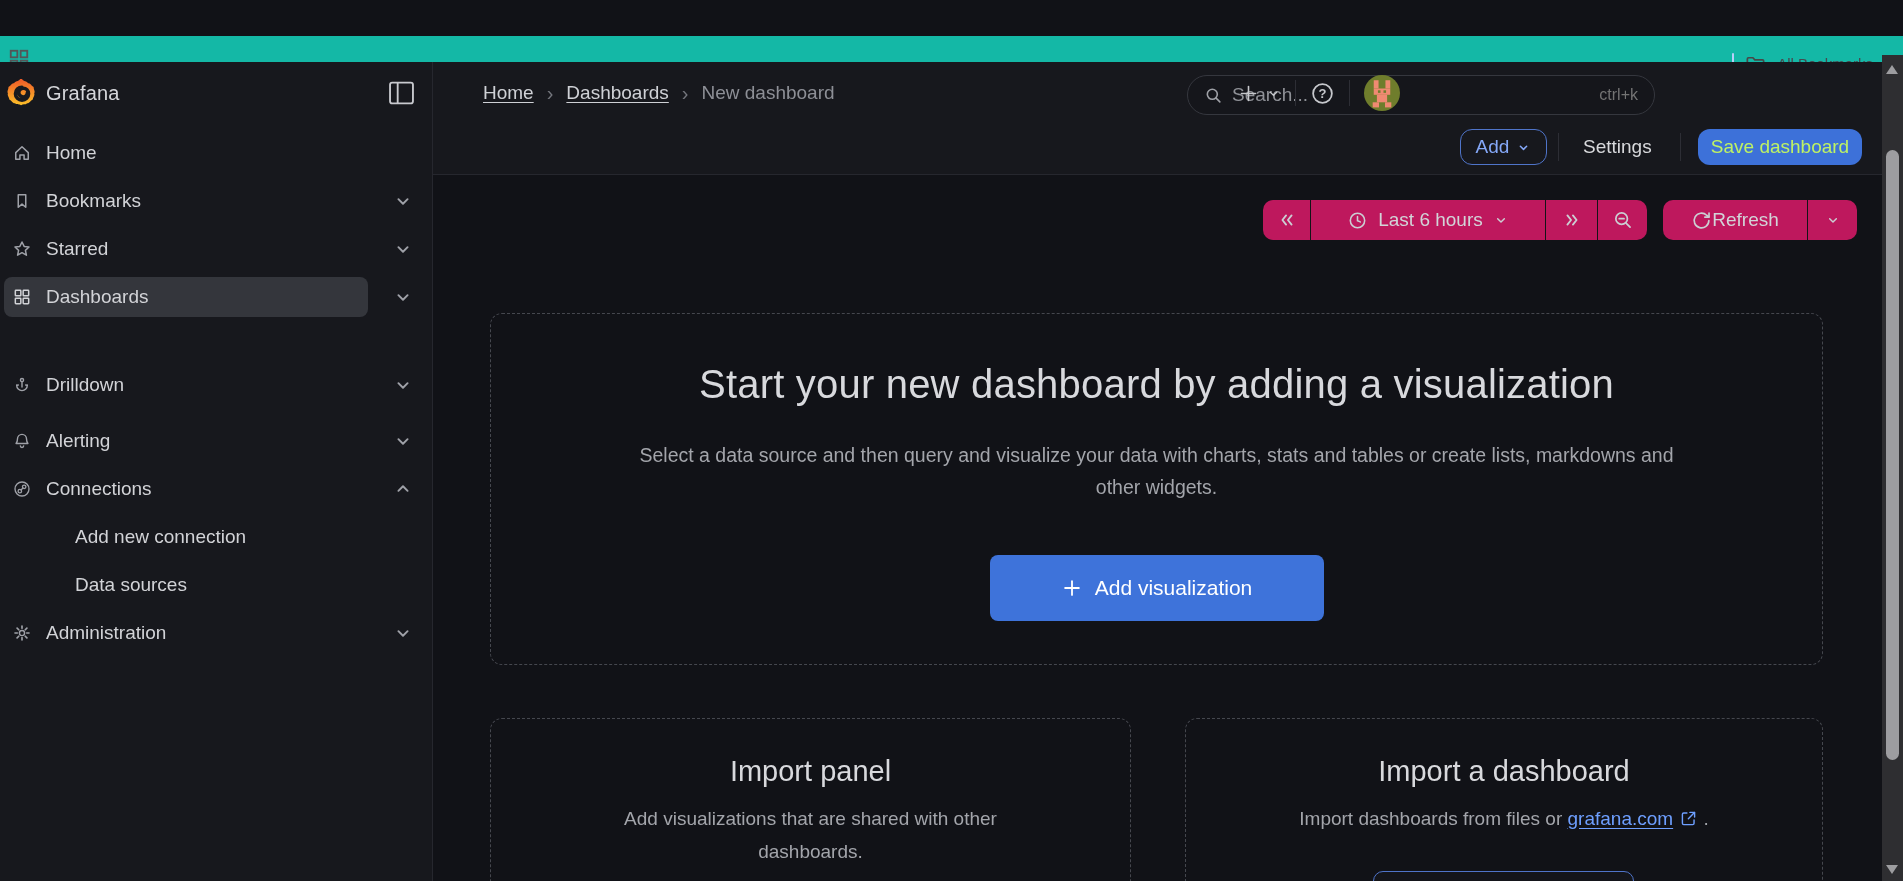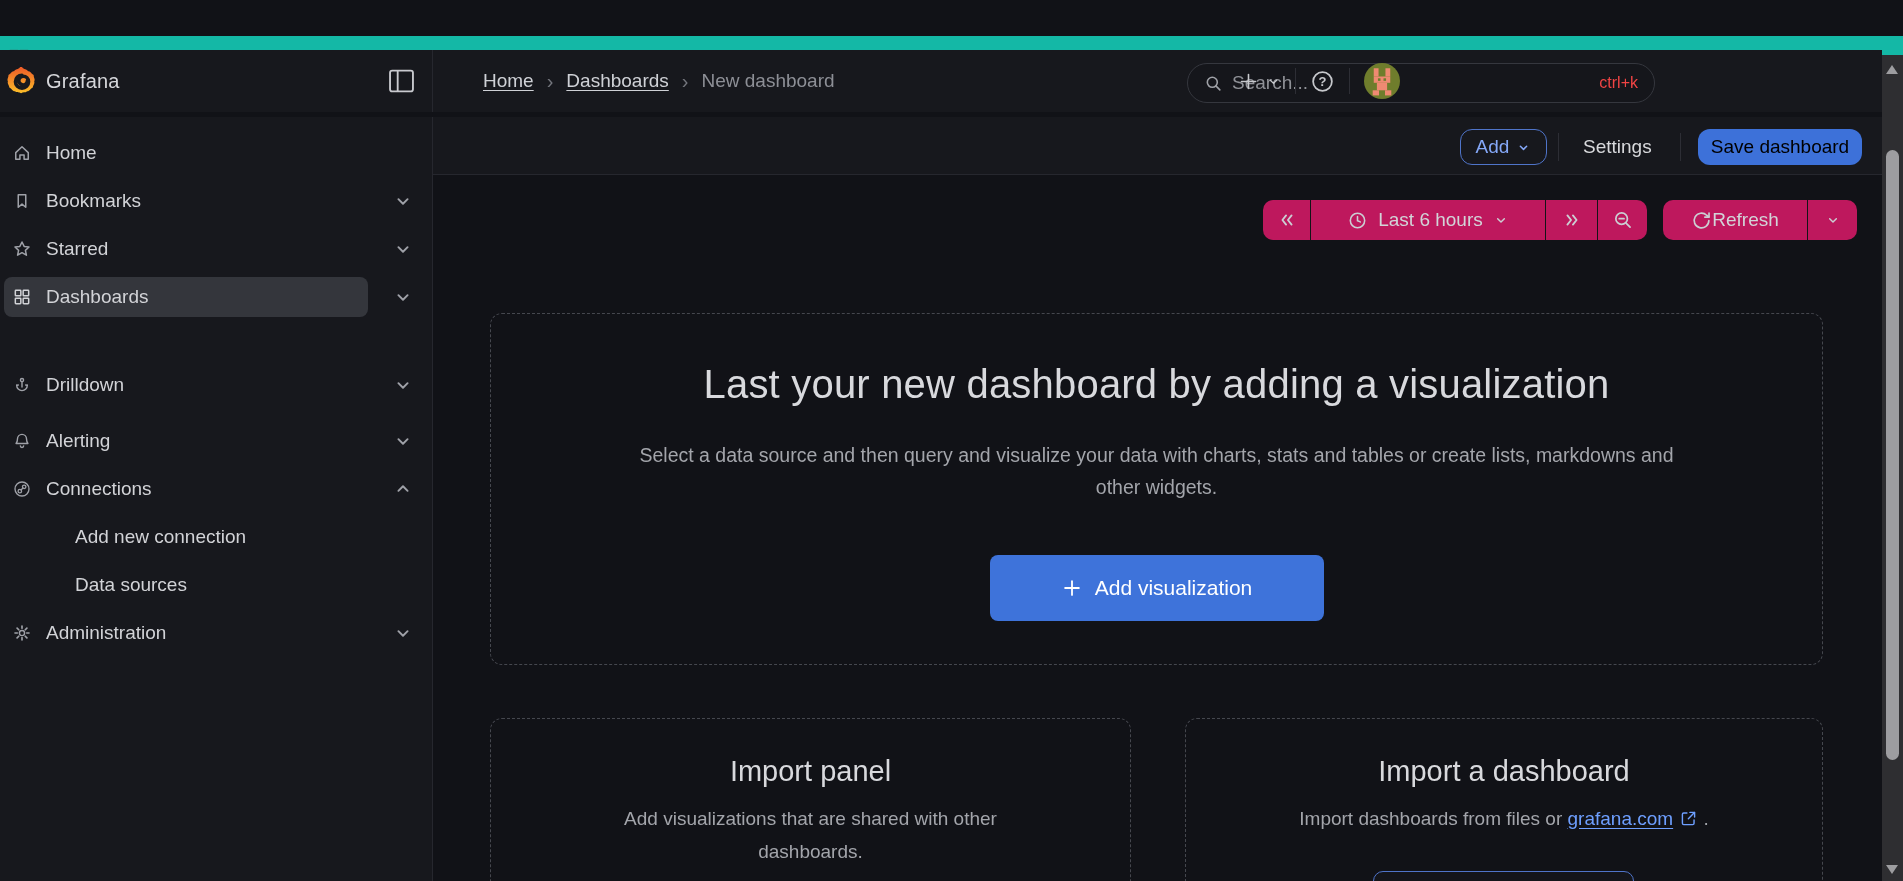--- a/index.html
+++ b/index.html
@@ -13,54 +13,54 @@
   svg { display:block; }
 
   
   .bookmarks-bar { left:0; top:0; width:1903px; height:55px; background:#14b8a6; border-bottom:1px solid #dadce0;margin-top:36px; }
   .bm-grid { left:8px; top:12px; width:22px; height:22px; cursor:pointer; }
   .bm-right { right:30px; top:0; height:55px; display:flex; align-items:center; gap:10px; position:absolute; }
   .bm-divider { width:2px; height:22px; background:#b9cef8; border-radius:2px; }
   .bm-label { font-size:15px; color:#454a4f; white-space:nowrap; }
 
   
-  .top-band   { left:0; top:50px; width:1882px; height:62px; background:#17181d; }
+  .top-band   { left:0; top:62px; width:1882px; height:62px; background:#17181d; }
   .left-head  { left:0; top:0; width:433px; height:62px; border-right:1px solid #26272e; position:absolute; display:flex; align-items:center; }
   .tool-band  { left:433px; top:117px; width:1449px; height:58px; background:#17181d; border-bottom:1px solid #26272e; }
   .sidebar    { left:0; top:117px; width:433px; height:764px; background:#17181d; border-right:1px solid #26272e; }
   .content    { left:433px; top:175px; width:1449px; height:706px; background:#111217; overflow:hidden; }
 
   
   .app-name { font-size:20px; color:#d5d6da; margin-left:9px; letter-spacing:.2px; }
   .logo-wrap { margin-left:7px; display:flex; align-items:center; cursor:pointer; }
   .panel-toggle { position:absolute; left:388px; top:19px; color:#c9cacf; cursor:pointer; }
   .breadcrumb { position:absolute; left:483px; top:0; height:62px; display:flex; align-items:center; gap:12px; font-size:19px; }
   .crumb-link { color:#cfd1d6; text-decoration:underline; text-underline-offset:3px; text-decoration-thickness:1px; cursor:pointer; white-space:nowrap; }
   .crumb-sep { color:#74767d; font-size:20px; padding:0 1px; }
   .crumb-current { color:#8d8f96; white-space:nowrap; }
 
   .searchbox { position:absolute; left:1187px; top:13px; width:468px; height:40px; background:#15161b;
     border:1px solid #35373e; border-radius:20px; display:flex; align-items:center; padding:0 16px; gap:9px; cursor:text; }
   .searchbox input { flex:1; background:transparent; border:none; outline:none; font-size:19px; color:#c9cbd0;
     font-family:inherit; min-width:0; }
   .searchbox input::placeholder { color:#8f9197; }
-  .search-kbd { font-size:16px; color:#ef4444; }
+  .search-kbd { font-size:16px; color:#737373; }
 
   .hdr-actions { position:absolute; left:1238px; top:0; height:62px; display:flex; align-items:center; color:#c6c8cc; }
   .hdr-divider { width:1px; height:26px; background:#2d2e35; margin:0 14px; }
   .icon-btn { display:flex; align-items:center; cursor:pointer; }
 
   
   .tb-btn-outline { position:absolute; left:1027px; top:12px; width:87px; height:36px; border:1px solid #4f74c9;
     border-radius:12px; color:#85a8f8; font-size:19px; display:flex; align-items:center; justify-content:center; gap:7px; cursor:pointer; }
   .tb-divider { position:absolute; top:16px; width:1px; height:28px; background:#2d2e35; }
   .tb-settings { position:absolute; left:1150px; top:12px; height:36px; display:flex; align-items:center;
     color:#d8d9dc; font-size:19px; cursor:pointer; }
   .tb-save { position:absolute; left:1265px; top:12px; width:164px; height:36px; background:#3d71d9; border-radius:12px;
-    color:#000000; font-size:19px; font-weight:500; display:flex; align-items:center; justify-content:center; cursor:pointer; }
+    color:#bef264; font-size:19px; font-weight:500; display:flex; align-items:center; justify-content:center; cursor:pointer; }
 
   
   .tp-group { position:absolute; top:25px; height:40px; display:flex; border-radius:10px; overflow:hidden; background:#be185d; }
   .seg { display:flex; align-items:center; justify-content:center; color:#ccced3; cursor:pointer; }
   .seg + .seg { border-left:1px solid #131418; }
   .tp-label { font-size:19px; font-weight:500; color:#d2d4d8; white-space:nowrap; }
 
   
   .dash-panel { position:absolute; border:1px dashed #45474e; border-radius:12px; }
   .hero { left:57px; top:138px; width:1333px; height:352px; display:flex; flex-direction:column; align-items:center; padding-top:48px; }
@@ -361,21 +361,21 @@
         <span class="tp-label">Refresh</span>
       </div>
       <div class="seg" style="width:50px;">
         <svg width="16" height="16" viewBox="0 0 24 24" fill="none" stroke="currentColor" stroke-width="2.2" stroke-linecap="round" stroke-linejoin="round">
             <polyline points="7 10 12 15 17 10"></polyline>
           </svg>
       </div>
     </div>
 
     <div class="dash-panel hero">
-      <div class="hero-title">Last your new dashboard by adding a visualization</div>
+      <div class="hero-title">Start your new dashboard by adding a visualization</div>
       <div class="hero-desc">Select a data source and then query and visualize your data with charts, stats and tables or create lists, markdowns and other widgets.</div>
       <div class="cta">
         <svg width="22" height="22" viewBox="0 0 24 24" fill="none" stroke="#ffffff" stroke-width="2" stroke-linecap="round">
           <line x1="12" y1="4.5" x2="12" y2="19.5"></line>
             <line x1="4.5" y1="12" x2="19.5" y2="12"></line>
         </svg>
         <span>Add visualization</span>
       </div>
     </div>
 

